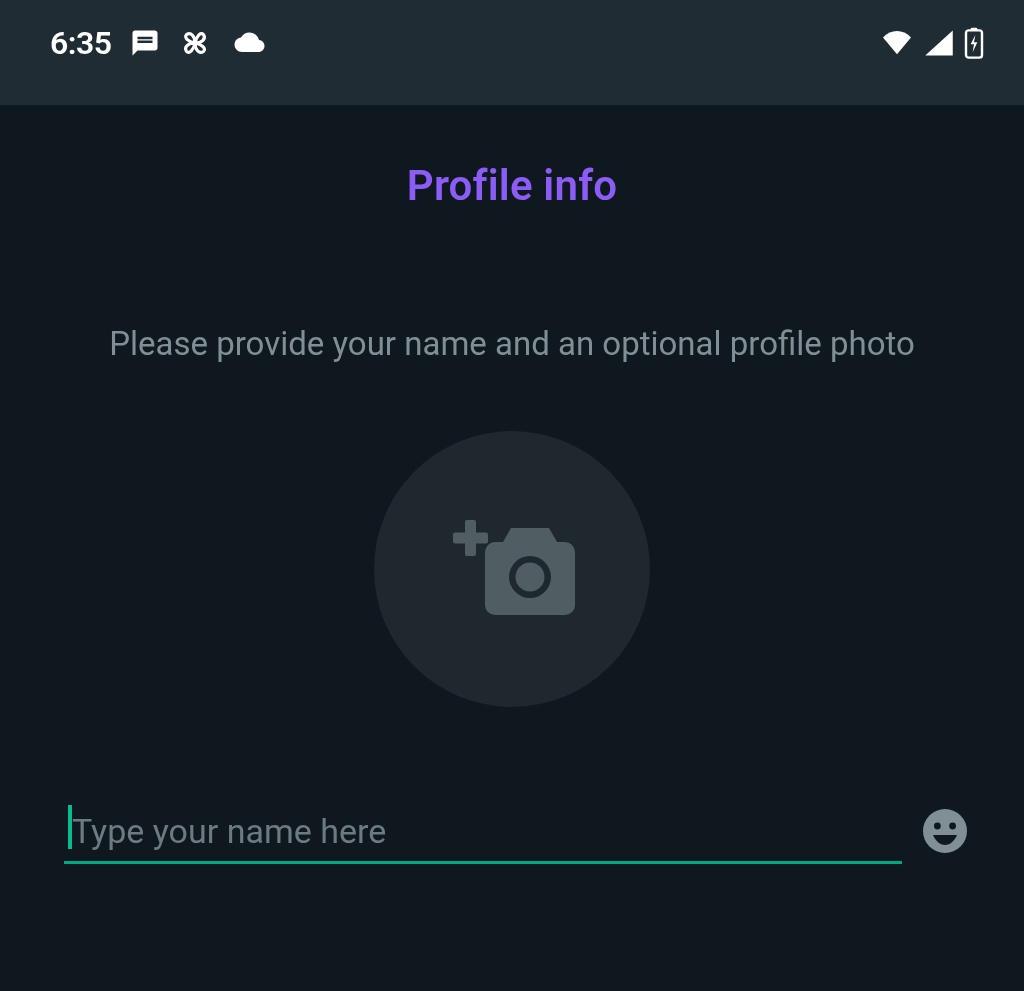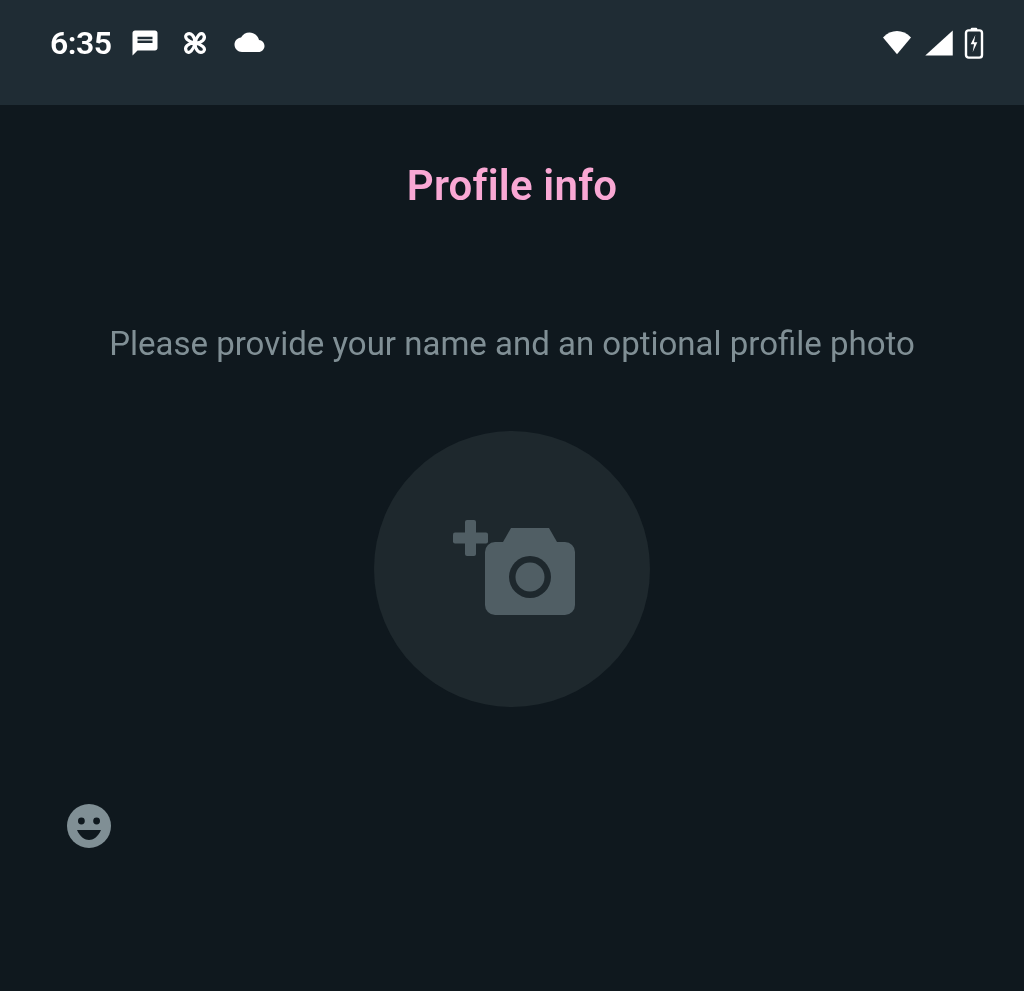--- a/index.html
+++ b/index.html
@@ -43,21 +43,21 @@
       align-items: center;
       gap: 10px;
     }
     .main-content {
       padding-top: 56px;
       display: flex;
       flex-direction: column;
       align-items: center;
     }
     .page-title {
-      color: #f9a8d4;
+      color: #8b5cf6;
       font-size: 42px;
       font-weight: 600;
       text-align: center;
       letter-spacing: 0.2px;
     }
     .subtitle {
       color: #808f95;
       font-size: 33px;
       margin-top: 112px;
       line-height: 1.35;
@@ -186,20 +186,24 @@
           <rect x="12" y="0" width="11" height="36" rx="2"></rect>
           <rect x="0" y="12.5" width="35" height="11" rx="2"></rect>
         </g>
         <circle cx="77" cy="57" r="21" fill="#1e282d"></circle>
         <circle cx="77" cy="57" r="14.5" fill="#505e64"></circle>
       </svg>
     </div>
   </div>
 
   <div class="input-row">
+    <div class="name-input-wrapper">
+      <div class="cursor-bar"></div>
+      <input type="text" class="name-input" placeholder="Type your name here" style="">
+    </div>
     <div class="emoji-button">
       <span>
         <svg width="48" height="48" viewBox="0 0 24 24" fill="#808f95">
           <circle cx="12" cy="12" r="11"></circle>
           <circle cx="8.2" cy="9.5" r="1.7" fill="#0f181e"></circle>
           <circle cx="15.8" cy="9.5" r="1.7" fill="#0f181e"></circle>
           <path d="M6 14 C7.5 17.5, 10 19, 12 19 C14 19, 16.5 17.5, 18 14 Z" fill="#0f181e"></path>
         </svg>
       </span>
     </div>

